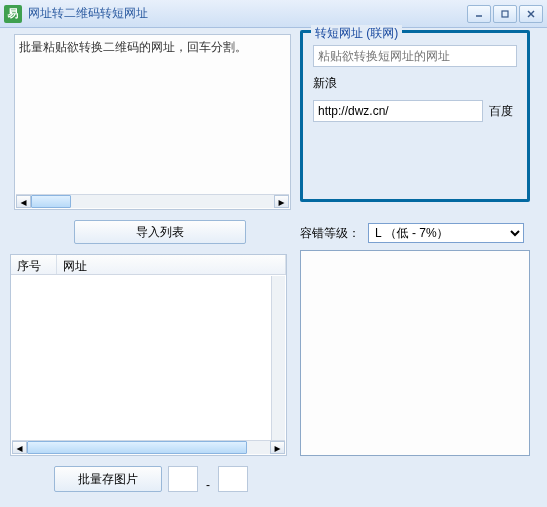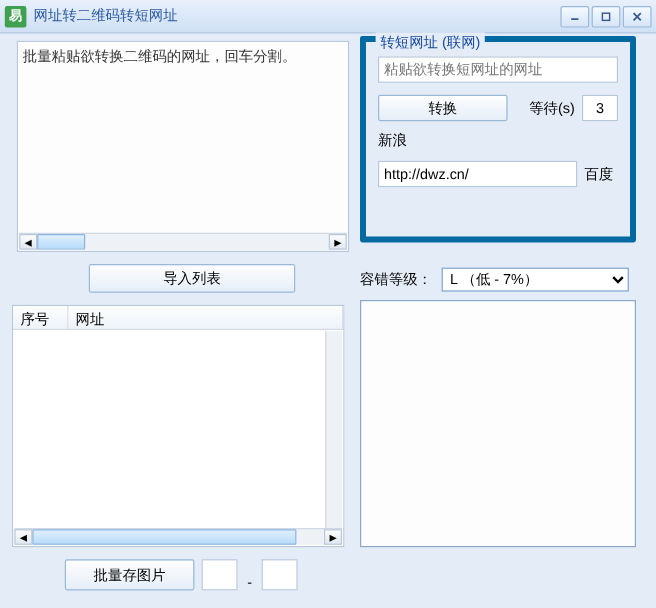--- a/index.html
+++ b/index.html
@@ -22,21 +22,21 @@
 .import-btn{position:absolute;left:74px;top:192px;width:172px;height:24px}
 .list{left:10px;top:226px;width:277px;height:202px}
 .list-head{height:20px;background:linear-gradient(#fdfdfd,#eef3f9);border-bottom:1px solid #d0d8e4;display:flex}
 .list-head .col{padding:3px 6px;border-right:1px solid #d8e0ea}
 .list-body{height:166px;background:#fff}
 .vscroll{position:absolute;right:1px;top:21px;bottom:15px;width:14px;background:#eef2f6;border-left:1px solid #d0d8e4}
 .save-row{position:absolute;left:54px;top:438px;display:flex;align-items:flex-end;gap:6px}
 .save-btn{width:108px;height:26px}
 .numbox{width:30px;height:26px;border:1px solid #b8c8dc;background:#fff}
 .dash{padding:0 2px}
-.group{position:absolute;left:300px;top:2px;width:230px;height:172px;border:5px solid #0369a1;border-radius:2px;padding:12px 10px 10px}
+.group{position:absolute;left:300px;top:2px;width:230px;height:172px;border:3px solid #0369a1;border-radius:2px;padding:12px 10px 10px}
 .group .legend{position:absolute;top:-8px;left:8px;background:#e3ecf7;padding:0 4px;color:#1a4aa0}
 .urlin{width:100%;height:22px;border:1px solid #b8c8dc;padding:2px 4px;background:#fff}
 .row{display:flex;align-items:center;gap:6px;margin-top:10px}
 .convert-btn{width:108px}
 .wait-lbl{flex:1;text-align:right}
 .smallbox{width:30px;height:22px;border:1px solid #b8c8dc;text-align:center;background:#fff}
 .svc{display:flex;align-items:center;gap:6px;margin-top:8px}
 .svc .urlin{flex:1}
 .svc span{width:28px}
 .ecc{position:absolute;left:300px;top:195px;display:flex;align-items:center;gap:8px}
@@ -101,25 +101,20 @@
   <div class="save-row">
     <button class="btn save-btn">批量存图片</button>
     <input class="numbox" style="">
     <span class="dash">-</span>
     <input class="numbox" style="">
   </div>
 
   <div class="group">
     <div class="legend">转短网址 (联网)</div>
     <input class="urlin" placeholder="粘贴欲转换短网址的网址" style="">
-    <div class="row">
-      <button class="btn convert-btn" style="height:22px">转换</button>
-      <span class="wait-lbl">等待(s)</span>
-      <input class="smallbox" value="3" style="">
-    </div>
     <div class="svc">
       <span>新浪</span>
     </div>
     <div class="svc">
       <input class="urlin" value="http://dwz.cn/" style="">
       <span>百度</span>
     </div>
   </div>
 
   <div class="ecc">

